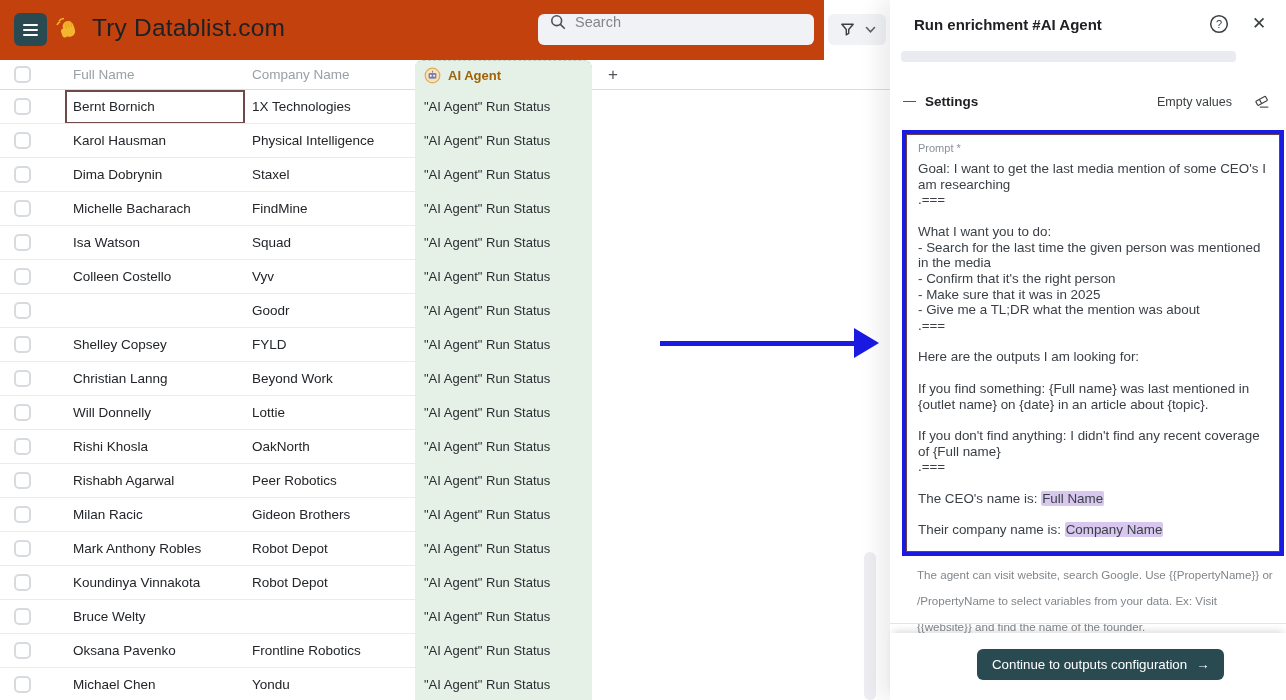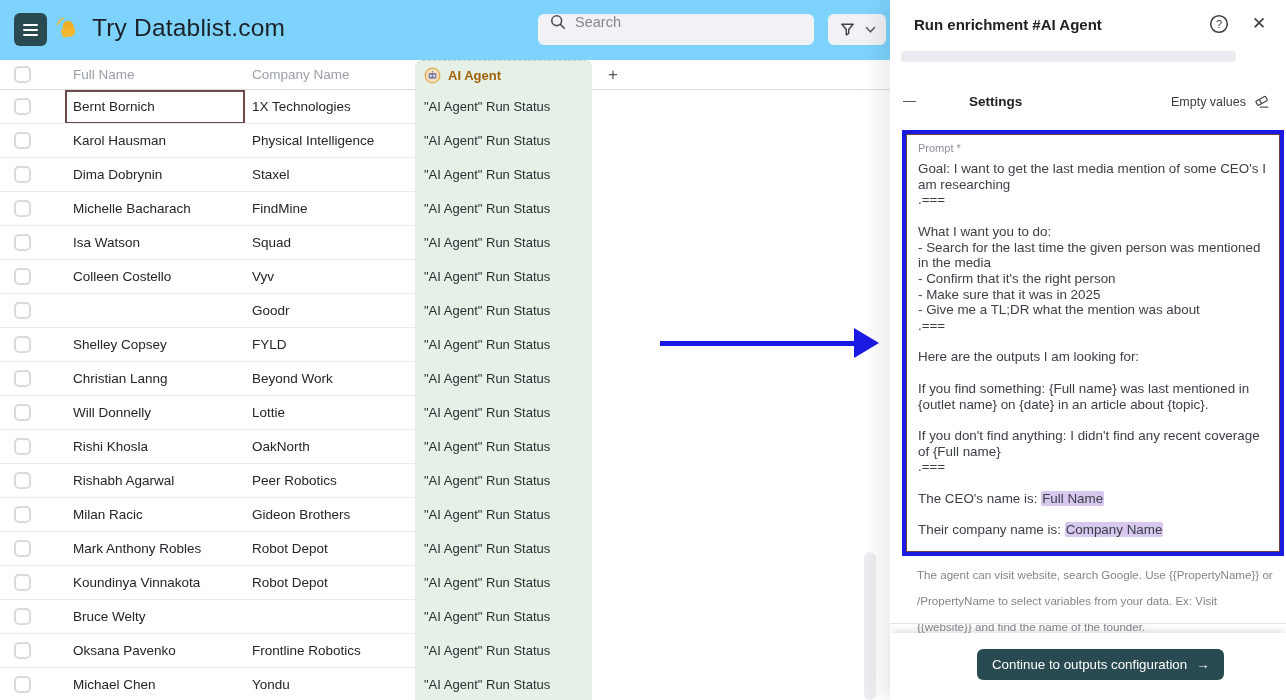--- a/index.html
+++ b/index.html
@@ -2,21 +2,21 @@
 <html><head>
 <meta charset="utf-8">
 <style>
   * { margin:0; padding:0; box-sizing:border-box; }
   html,body { background:#ffffff; }
   .screen {
     position:relative; width:1286px; height:700px; overflow:hidden;
     font-family:"Liberation Sans", sans-serif; background:#fff;
   }
   
-  .topbar { position:absolute; left:0; top:0; width:890px; height:60px; background:#7dd3fc;text-decoration:underline; }
+  .topbar { position:absolute; left:0; top:0; width:824px; height:60px; background:#c2410c;text-decoration:underline; }
   .menu-btn { position:absolute; left:14px; top:13px; width:33px; height:33px; background:#2a4a52;
     border:none; border-radius:6px; cursor:pointer; display:flex; flex-direction:column;
     align-items:center; justify-content:center; gap:3px; }
   .menu-btn i { display:block; width:15px; height:2px; background:#fff; border-radius:1px; }
   .wave { position:absolute; left:55px; top:15px; width:28px; height:28px; }
   .page-title { position:absolute; left:92px; top:14px; font-size:24.5px; font-weight:500;
     color:#1c2127; letter-spacing:.2px; }
   .search { position:absolute; left:538px; top:14px; width:276px; height:31px; background:#f1f2f5;
     border-radius:6px; display:flex; padding:0 12px; gap:9px; cursor:text; }
   .search .ph { color:#80868b; font-size:14.5px; }
@@ -51,22 +51,22 @@
     border-left:25px solid #1b1ae2; border-top:15px solid transparent; border-bottom:15px solid transparent; }
   
   .panel { position:absolute; left:890px; top:0; width:396px; height:700px; background:#fff;
     box-shadow:-12px 0 20px rgba(0,0,0,.07); }
   .panel-title { position:absolute; left:24px; top:16px; font-size:15px; font-weight:bold; color:#202124; }
   .help-btn { position:absolute; left:319px; top:14px; width:20px; height:20px; cursor:pointer; }
   .close-btn { position:absolute; left:362px; top:13px; font-size:17px; color:#3c4043; cursor:pointer; line-height:22px; }
   .grey-bar { position:absolute; left:11px; top:51px; width:335px; height:11px; background:#e9ebf1; border-radius:4px; }
   .settings-row { position:absolute; left:0; top:93px; width:396px; height:22px; }
   .collapse { position:absolute; left:13px; top:0; color:#3c4043; font-size:13px; cursor:pointer; }
-  .settings-label { position:absolute; left:35px; top:1px; font-size:13.5px; font-weight:bold; color:#202124;margin-left:44px; }
-  .empty-values { position:absolute; right:16px; top:0; display:flex; align-items:center; gap:7px;
+  .settings-label { position:absolute; left:35px; top:1px; font-size:13.5px; font-weight:bold; color:#202124; }
+  .empty-values { position:absolute; right:16px; top:0; display:flex; align-items:center; gap:21px;
     font-size:12.5px; color:#3c4043; cursor:pointer; }
   .blue-rect { position:absolute; left:12px; top:130px; width:382px; height:426px;
     border:4px solid #1b1ae2;padding-left:20px; }
   .prompt-box { position:absolute; inset:0; background:#fff; border:1px solid #6f4040;
     padding:7px 11px 8px 11px; overflow:hidden; cursor:text; }
   .plabel { font-size:11px; color:#8a9097; margin-bottom:7px; }
   .prompt-box p { font-size:13.4px; color:#3a3f45; line-height:15.7px; margin:0 0 15.7px 0;
     white-space:pre-wrap; width:354px; }
   .chip { background:#d8c7ee; border-radius:2px; padding:0 1px; }
   .helper { position:absolute; left:27px; top:562px; width:358px; font-size:11.6px;

